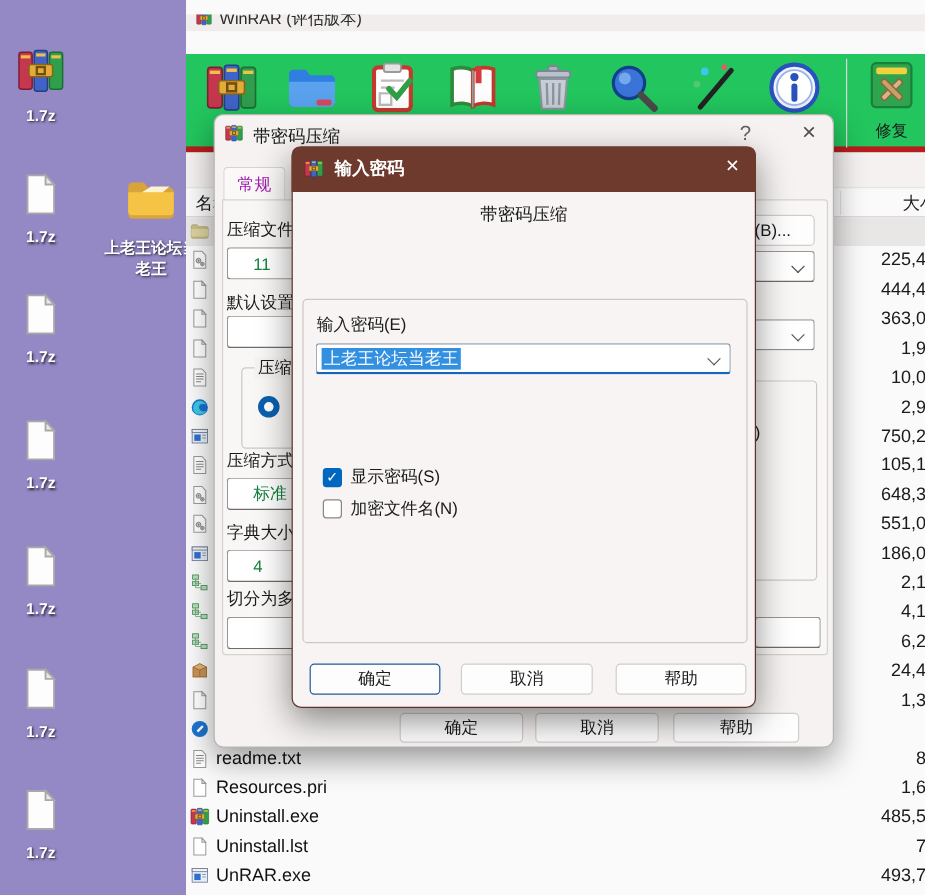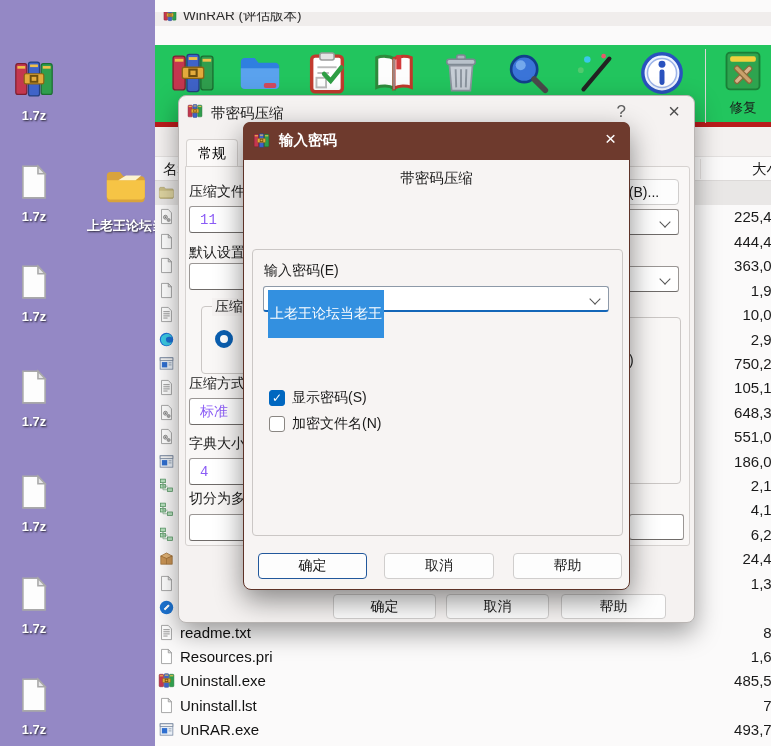--- a/index.html
+++ b/index.html
@@ -1,21 +1,21 @@
 <!DOCTYPE html>
 <html><head>
 <meta charset="utf-8">
 <style>
   html,body{margin:0;padding:0;}
   body{width:771px;height:746px;overflow:hidden;font-family:"Liberation Sans","DejaVu Sans",sans-serif;}
   #screen{position:relative;width:771px;height:746px;overflow:hidden;background:#9488c5;}
   .abs{position:absolute;}
 
   
-  #desktop{position:absolute;left:0;top:0;width:155px;height:599px;background:#9488c5;z-index:1;margin-top:20px;}
+  #desktop{position:absolute;left:0;top:0;width:155px;height:599px;background:#9488c5;z-index:1;}
   .dt-item{position:absolute;width:56px;text-align:center;}
   .dt-icon{display:block;margin:0 auto;}
   .dt-label{margin-top:4px;font-size:13px;color:#fff;text-shadow:1px 1px 2px rgba(0,0,0,.75);font-weight:bold;}
   #desktop-folder{position:absolute;left:76px;top:143px;width:100px;text-align:center;}
   #desktop-folder .dt-label{width:140px;margin-left:-20px;line-height:17px;}
 
   
   #winrar{position:absolute;left:155px;top:0;width:616px;height:746px;background:#fbfafa;z-index:2;}
   #titlebar{position:absolute;left:0;top:12px;width:100%;height:14px;background:#f0edec;overflow:hidden;}
   #titlebar .ticon{position:absolute;left:8px;top:-4px;}
@@ -35,44 +35,44 @@
   #col-line{position:absolute;left:545px;top:2px;width:1px;height:20px;background:#e6e3e2;}
   #file-list{position:absolute;left:0;top:0;width:100%;height:746px;}
   .file-row{position:absolute;left:0;width:622px;height:24px;}
   .file-row.sel{background:#e9e7e6;}
   .row-icon{position:absolute;left:3px;top:3px;}
   .row-name{position:absolute;left:25px;top:3px;font-size:15px;color:#111;white-space:nowrap;}
   .row-size{position:absolute;right:-3px;top:3px;font-size:15px;color:#1a1a1a;white-space:nowrap;}
 
   
   .btn{box-sizing:border-box;background:#fdfdfd;border:1px solid #d0cecd;border-radius:4px;font-size:14px;color:#1a1a1a;display:flex;align-items:center;justify-content:center;white-space:nowrap;}
-  .input{box-sizing:border-box;background:#fff;border:1px solid #9a9694;border-bottom-color:#6f6b69;border-radius:3px;font-size:14px;color:#8b5cf6;display:flex;align-items:center;padding:0 10px;white-space:nowrap;overflow:hidden;font-family:Liberation Mono, monospace;}
+  .input{box-sizing:border-box;background:#fff;border:1px solid #9a9694;border-bottom-color:#6f6b69;border-radius:3px;font-size:14px;color:#15803d;display:flex;align-items:center;padding:0 21px;white-space:nowrap;overflow:hidden;}
   .chev{width:7px;height:7px;border-right:1.6px solid #555;border-bottom:1.6px solid #555;transform:rotate(45deg);position:absolute;right:9px;top:8px;}
   .groupbox{box-sizing:border-box;border:1px solid #cbc7c5;border-radius:4px;}
   .dlabel{font-size:14px;color:#1a1a1a;white-space:nowrap;overflow:hidden;}
 
   
   #dlg-outer{position:absolute;left:178px;top:95px;width:517px;height:528px;background:#f5f2f1;border:1px solid #b9b5b3;border-radius:8px;box-shadow:0 10px 26px rgba(0,0,0,.38);z-index:3;box-sizing:border-box;}
   #dlg-outer-title{position:absolute;left:0;top:0;width:100%;height:32px;}
   #dlg-outer-title .dtitle{position:absolute;left:32px;top:8px;font-size:14.5px;color:#1a1a1a;}
   #dlg-outer-help{position:absolute;right:68px;top:6px;font-size:17px;color:#5f5f5f;}
   #dlg-outer-close{position:absolute;right:14px;top:4px;font-size:20px;color:#4f4f4f;}
-  #tab-general{position:absolute;left:7px;top:43px;width:50px;height:28px;background:#fbf9f8;border:1px solid #d6d2d0;border-bottom:none;border-radius:4px 4px 0 0;font-size:14px;color:#000000;display:flex;align-items:center;justify-content:center;}
+  #tab-general{position:absolute;left:7px;top:43px;width:50px;height:28px;background:#fbf9f8;border:1px solid #d6d2d0;border-bottom:none;border-radius:4px 4px 0 0;font-size:14px;color:#a21caf;display:flex;align-items:center;justify-content:center;}
   #tab-panel{position:absolute;left:6px;top:70px;width:505px;height:380px;background:#f9f7f6;border:1px solid #d6d2d0;border-radius:0 3px 3px 3px;box-sizing:border-box;}
 
   
   #dlg-inner{position:absolute;left:243px;top:122px;width:387px;height:468px;background:#f7f4f3;border:1.5px solid #5e3227;border-radius:8px;box-shadow:0 10px 28px rgba(0,0,0,.45);z-index:4;box-sizing:border-box;}
   #dlg-inner-title{position:absolute;left:-1px;top:-1px;width:387px;height:38px;background:#6e3a2d;border-radius:7px 7px 0 0;text-decoration:underline;}
   #dlg-inner-title .dtitle{position:absolute;left:36px;top:9px;font-size:14.5px;color:#fff;font-weight:bold;}
   #dlg-inner-close{position:absolute;right:14px;top:6px;font-size:19px;color:#fff;}
   #inner-heading{position:absolute;left:0;top:46px;width:100%;text-align:center;font-size:14.5px;color:#1a1a1a;}
   #pw-group{position:absolute;left:8px;top:126px;width:371px;height:287px;}
   #pw-label{position:absolute;left:20px;top:139px;}
   #pw-combo{position:absolute;left:19px;top:163px;width:346px;height:26px;background:#fff;border:1px solid #8d99a8;border-bottom:2px solid #1466b8;border-radius:3px;box-sizing:border-box;}
-  #pw-value{position:absolute;left:4px;top:3px;font-size:14px;color:#fff;background:#3390e0;padding:15px 2px;white-space:nowrap;text-align:center;}
+  #pw-value{position:absolute;left:4px;top:3px;font-size:14px;color:#fff;background:#3390e0;padding:0 2px;white-space:nowrap;text-align:center;}
   .checkrow{position:absolute;left:25px;height:18px;display:flex;align-items:center;gap:7px;}
   .checkbox{width:16px;height:16px;border-radius:3px;box-sizing:border-box;display:flex;align-items:center;justify-content:center;}
   .checkbox.on{background:#0067c0;border:1px solid #0067c0;color:#fff;font-size:12px;}
   .checkbox.off{background:#fff;border:1px solid #8a8682;}
   #organize-btn{position:absolute;left:25px;top:368px;width:340px;height:27px;background:#dcebf9;border:1px solid #5d97d0;border-radius:4px;display:flex;align-items:center;justify-content:center;font-size:14px;color:#1a1a1a;box-sizing:border-box;}
   .btn-ok{border:1.6px solid #22589c !important;}
 </style>
 </head>
 <body>
 
@@ -116,20 +116,21 @@
             </svg></span><div class="dt-label">1.7z</div></div>
       </div>
     <div id="desktop-folder">
       <span class="dt-icon" id="dt-folder-icon"><span style="display: inline-block; width: 46px; height: 46px; line-height: 0;"><svg width="46" height="46" viewBox="0 0 24 24">
               <path d="M2 6.5c0-1 .8-1.8 1.8-1.8h5l1.8 2.2H20c1 0 1.8.8 1.8 1.8v10c0 1-.8 1.8-1.8 1.8H3.8c-1 0-1.8-.8-1.8-1.8z" fill="#d9a33c"></path>
               <path d="M2 9h19.8v8.3c0 1-.8 1.7-1.8 1.7H3.8c-1 0-1.8-.7-1.8-1.7z" fill="#f6c445"></path>
               <path d="M8 9h9l3-2.5h-8z" fill="#fdf3d0"></path>
             </svg></span></span>
       <div class="dt-label">
         <div>上老王论坛当</div>
+        <div>老王</div>
       </div>
     </div>
   </div>
 
   <div id="winrar">
     <div id="titlebar">
       <span class="ticon" id="win-title-icon"><span style="display: inline-block; width: 14px; height: 14px; line-height: 0;"><svg width="14" height="14" viewBox="0 0 24 24">
               <rect x="1.6" y="3.2" width="6.3" height="17.6" rx="1.3" fill="#c4374f" stroke="#7e1f30" stroke-width=".7"></rect>
               <rect x="8.85" y="2.3" width="6.3" height="19.4" rx="1.3" fill="#3f63c8" stroke="#24407e" stroke-width=".7"></rect>
               <rect x="16.1" y="3.2" width="6.3" height="17.6" rx="1.3" fill="#2f9e4d" stroke="#1c6e31" stroke-width=".7"></rect>

